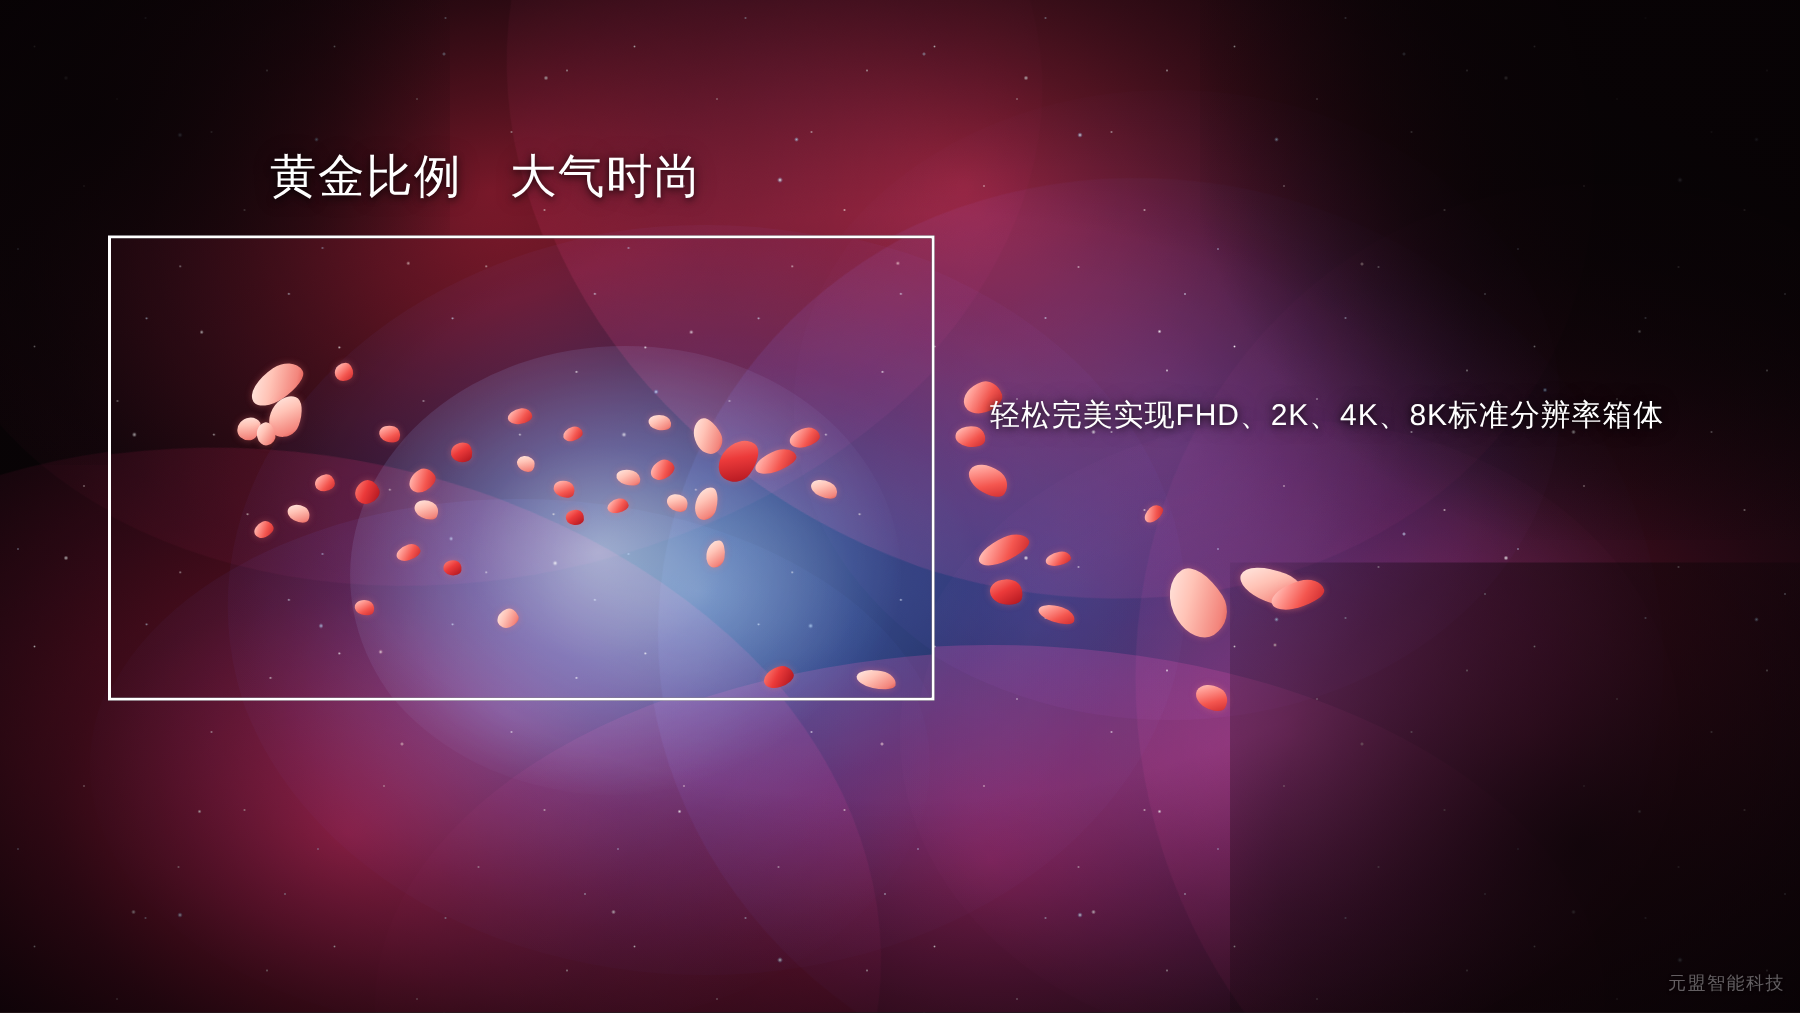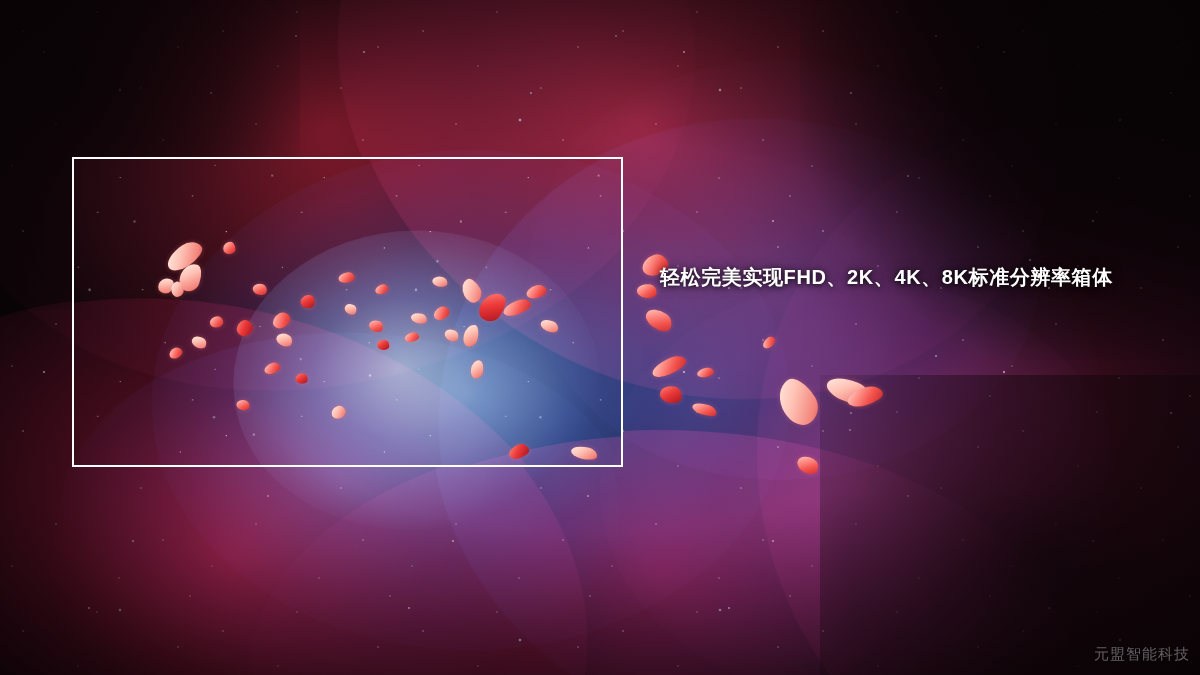--- a/index.html
+++ b/index.html
@@ -176,33 +176,32 @@
     position:absolute;left:180px;top:99px;
     font-size:31px;line-height:1.2;
     color:#ffffff;
     letter-spacing:1px;
     text-shadow:0 1px 5px rgba(0,0,0,.75), 0 0 14px rgba(0,0,0,.45);
     white-space:pre;
   }
   #body-text{
     position:absolute;left:660px;top:256px;
     width:500px;
-    font-weight:bold;
   }
   #body-text .line{
     font-size:20px;
     line-height:42px;
     color:#ffffff;
     letter-spacing:.6px;
     white-space:nowrap;
     text-shadow:0 1px 5px rgba(0,0,0,.8), 0 0 12px rgba(0,0,0,.5);
   }
   #watermark{
     position:absolute;right:10px;bottom:11px;
-    font-size:15px;
+    font-size:12px;
     color:rgba(190,186,190,.50);
     letter-spacing:1px;
     text-shadow:0 1px 2px rgba(0,0,0,.6);
   }
 </style>
 </head>
 <body>
 
 <div id="slide">
 
@@ -297,20 +296,21 @@
         <div class="petal pale" style="left:189px;top:334px;width:15px;height:11px;transform:rotate(28deg);"></div>
         <div class="petal" style="left:167px;top:345px;width:13px;height:10px;transform:rotate(-24deg);"></div>
         <div class="petal" style="left:233px;top:396px;width:13px;height:10px;transform:rotate(16deg);"></div>
         <div class="petal pale" style="left:326px;top:402px;width:14px;height:12px;transform:rotate(-20deg);"></div>
         <div class="petal deep" style="left:500px;top:440px;width:20px;height:13px;transform:rotate(-18deg);"></div>
         <div class="petal pale" style="left:561px;top:442px;width:26px;height:12px;transform:rotate(12deg);"></div>
       </div>
     </div>
   </div>
 
+  <div id="title">黄金比例　大气时尚</div>
 
   <div id="body-text">
     <div class="line">轻松完美实现FHD、2K、4K、8K标准分辨率箱体</div>
   </div>
 
   <div id="watermark">元盟智能科技</div>
 
 </div>
 
 </body></html>

